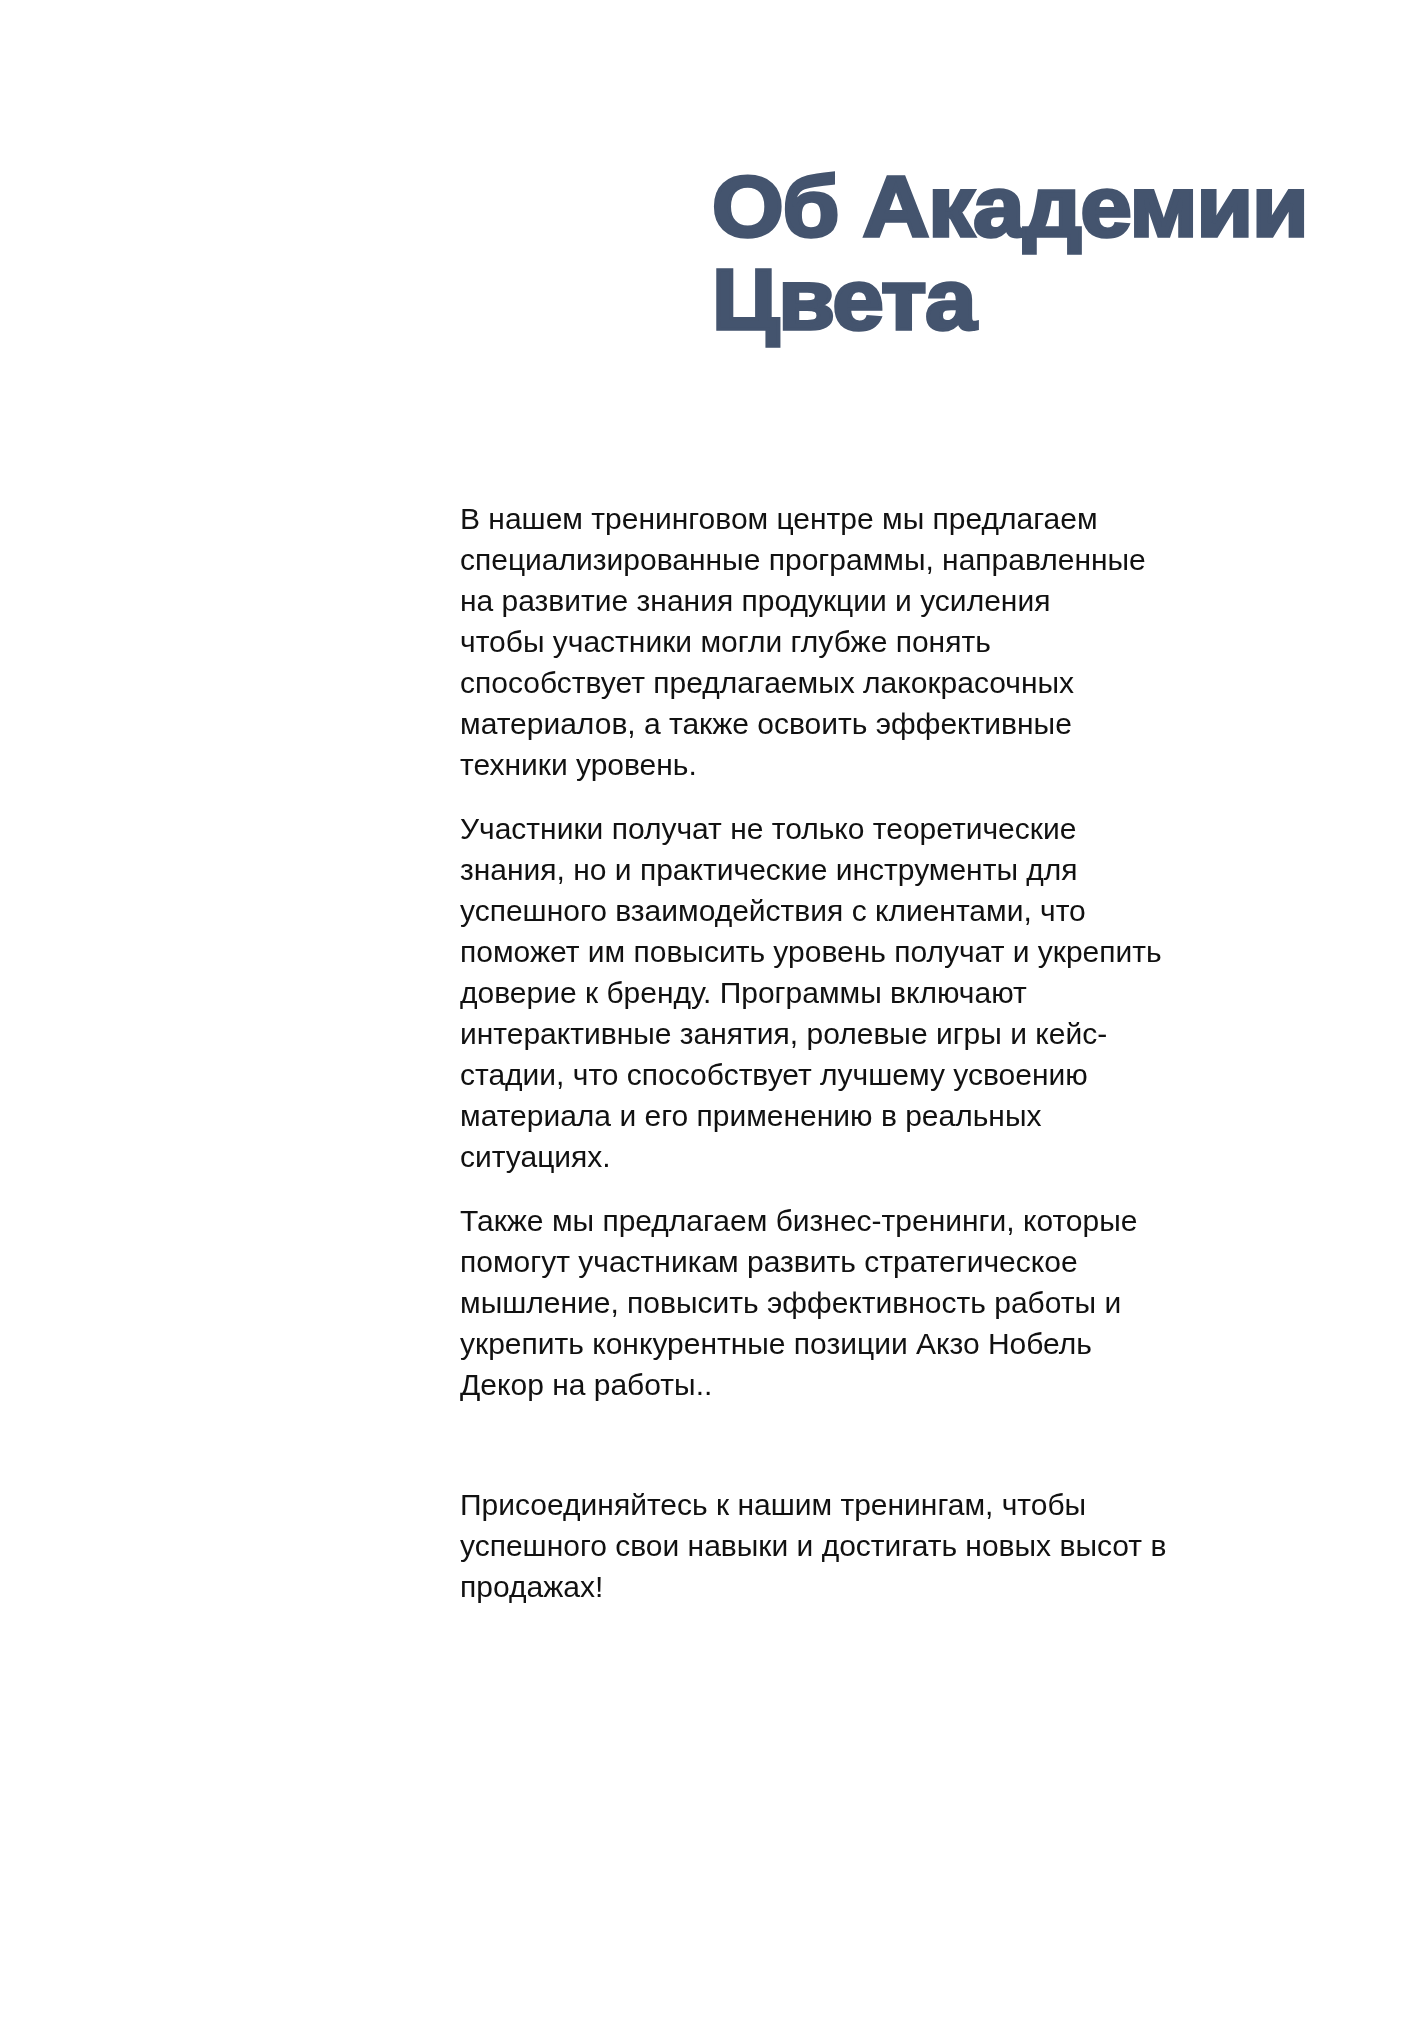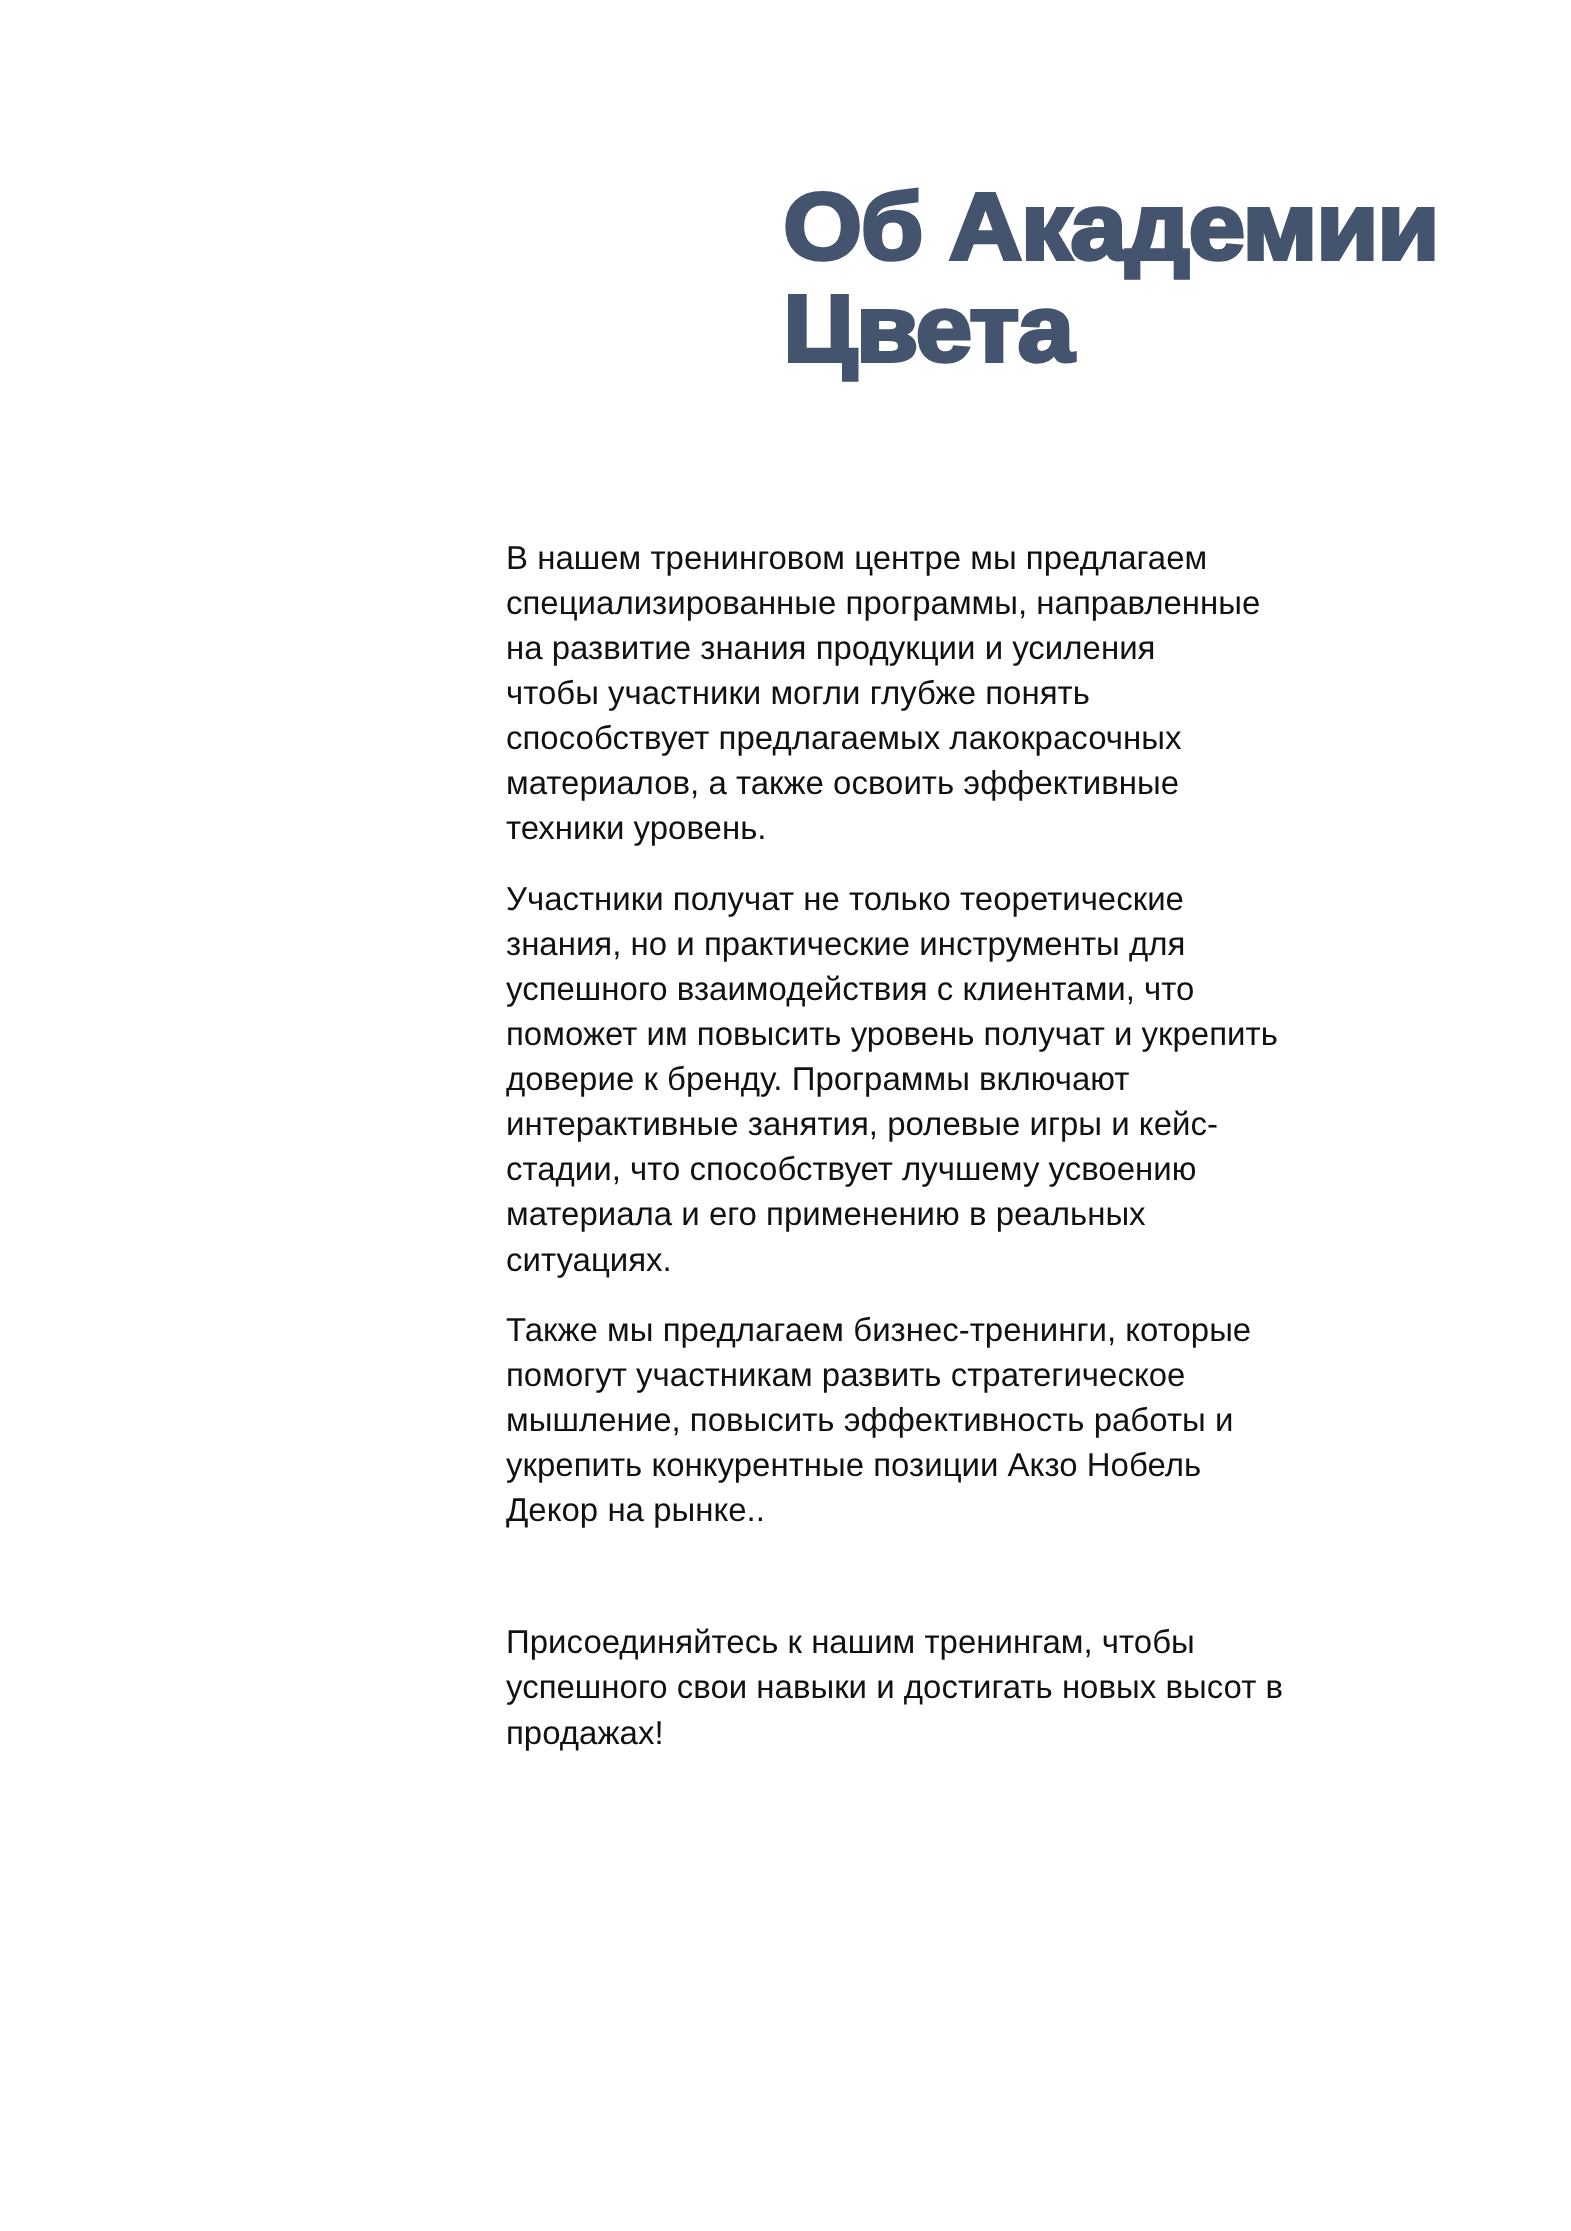--- a/index.html
+++ b/index.html
@@ -41,21 +41,21 @@
       position: absolute;
       left: 460px;
       top: 487px;
       width: 820px;
       font-family: "Liberation Sans", "DejaVu Sans", sans-serif;
       font-size: 30px;
       line-height: 41px;
       color: #111111;
     }
     .para {
-      margin: 0 0 23px 0;
+      margin: 11px 0 23px 0;
     }
     .para .line {
       display: block;
       white-space: nowrap;
     }
     .para.spacer {
       height: 41px;
       margin: 0 0 15px 0;
     }
   </style>
@@ -91,21 +91,21 @@
       <span class="line">стадии, что способствует лучшему усвоению</span>
       <span class="line">материала и его применению в реальных</span>
       <span class="line">ситуациях.</span>
     </p>
 
     <p class="para">
       <span class="line">Также мы предлагаем бизнес-тренинги, которые</span>
       <span class="line">помогут участникам развить стратегическое</span>
       <span class="line">мышление, повысить эффективность работы и</span>
       <span class="line">укрепить конкурентные позиции Акзо Нобель</span>
-      <span class="line">Декор на рынке..</span>
+      <span class="line">Декор на работы..</span>
     </p>
 
     <div class="para spacer"></div>
 
     <p class="para">
       <span class="line">Присоединяйтесь к нашим тренингам, чтобы</span>
       <span class="line">успешного свои навыки и достигать новых высот в</span>
       <span class="line">продажах!</span>
     </p>
 

